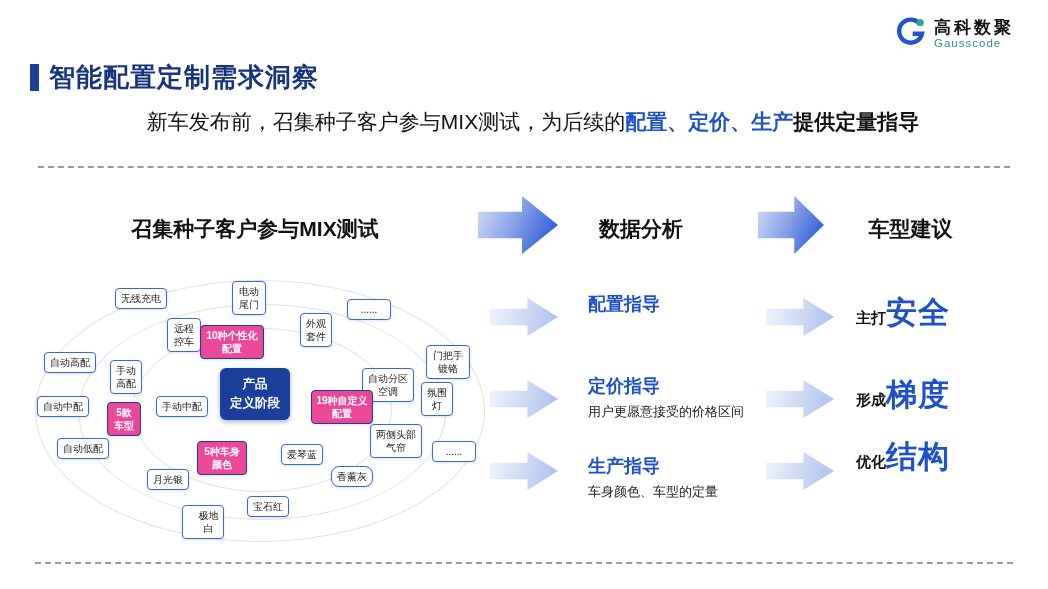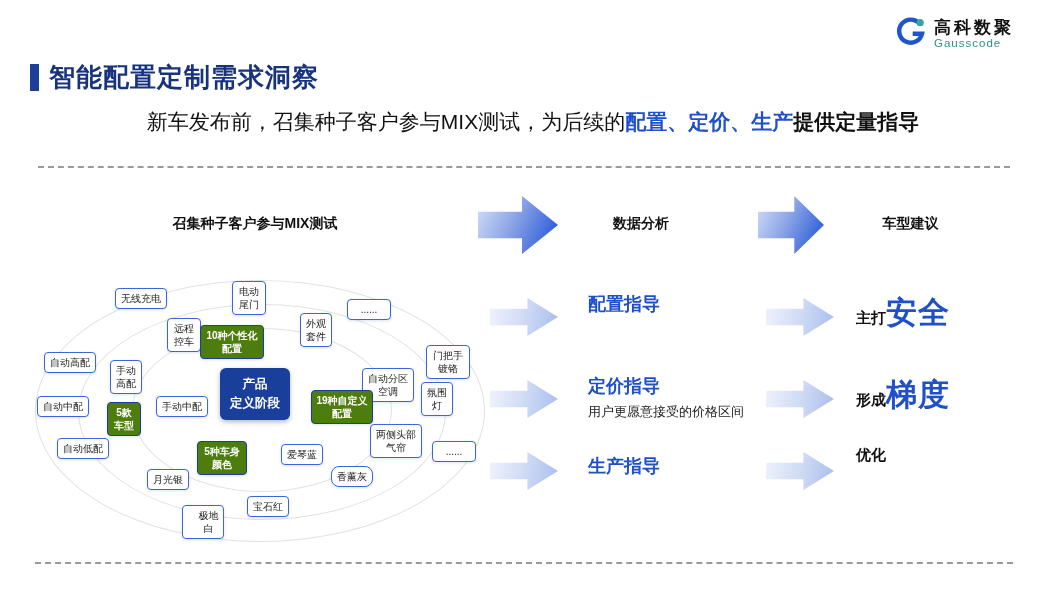--- a/index.html
+++ b/index.html
@@ -23,21 +23,21 @@
   
   .subtitle { left:0; top:108px; width:100%; text-align:center; font-size:21px; color:#111;padding-left:18px; }
   .subtitle .hl { font-weight:bold; color:#2050c8; }
   .subtitle .tail { font-weight:bold; color:#111; }
 
   .dashed-line { border-top:2px dashed #9a9a9a; height:0; }
   .dash-top { left:38px; right:38px; top:166px; }
   .dash-bottom { left:35px; right:35px; top:562px; }
 
   
-  .flow-header { font-size:14px; font-weight:bold; color:#111; text-align:center; }
+  .flow-header { font-size:21px; font-weight:bold; color:#111; text-align:center; }
 
   .big-arrow {
     width:80px; height:58px;
     background:linear-gradient(115deg,#d6e0f7 0%,#8aa3e6 45%,#2b5cd9 90%);
     clip-path:polygon(0 27%,55% 27%,55% 0,100% 50%,55% 100%,55% 73%,0 73%);
   }
   .small-arrow {
     width:68px; height:38px;
     background:linear-gradient(100deg,#eff3fc 0%,#ccd8f4 55%,#a9bdec 100%);
     clip-path:polygon(0 28%,55% 28%,55% 0,100% 50%,55% 100%,55% 72%,0 72%);
@@ -49,21 +49,21 @@
   .ellipse.e-outer { left:5px; top:12px; width:450px; height:262px; }
   .ellipse.e-mid   { left:48px; top:36px; width:368px; height:216px; }
   .ellipse.e-inner { left:102px; top:60px; width:260px; height:164px; }
 
   .node {
     position:absolute; background:#fff; border:1px solid #3b66d6; border-radius:4px;
     color:#222; font-size:10px; line-height:1.3; text-align:center;
     padding:3px 4px; word-break:break-all;
     box-shadow:0 1px 3px rgba(30,60,150,0.15);
   }
-  .node.blue { background:#4d7c0f; border-color:#1a3f9b; color:#fff; font-weight:bold; }
+  .node.blue { background:#ec4899; border-color:#1a3f9b; color:#fff; font-weight:bold; }
   .node.center-node {
     background:#1a3f9b; border:none; border-radius:6px; color:#fff;
     font-size:12.5px; font-weight:bold; line-height:1.5; padding:7px 0; width:70px;
     box-shadow:0 2px 5px rgba(20,45,120,0.35);
   }
 
   
   .analysis-row { left:588px; width:210px; }
   .analysis-title { font-size:18px; font-weight:bold; color:#2050c8; margin-bottom:5px; }
   .analysis-desc { font-size:13px; color:#222; }
@@ -151,31 +151,33 @@
 
   <div class="abs analysis-row" style="top:292px;">
     <div class="analysis-title">配置指导</div>
   </div>
   <div class="abs analysis-row" style="top:374px;">
     <div class="analysis-title">定价指导</div>
     <div class="analysis-desc">用户更愿意接受的价格区间</div>
   </div>
   <div class="abs analysis-row" style="top:454px;">
     <div class="analysis-title">生产指导</div>
+    <div class="analysis-desc">车身颜色、车型的定量</div>
   </div>
 
   <div class="abs small-arrow" style="left:766px; top:298px;"></div>
   <div class="abs small-arrow" style="left:766px; top:380px;"></div>
   <div class="abs small-arrow" style="left:766px; top:452px;"></div>
 
   <div class="abs suggestion-row" style="top:292px;">
     <span class="sug-prefix">主打</span>
     <span class="sug-keyword">安全</span>
   </div>
   <div class="abs suggestion-row" style="top:374px;">
     <span class="sug-prefix">形成</span>
     <span class="sug-keyword">梯度</span>
   </div>
-  <div class="abs suggestion-row" style="top:446px;text-align:center;">
+  <div class="abs suggestion-row" style="top:436px;text-align:center;">
     <span class="sug-prefix">优化</span>
+    <span class="sug-keyword">结构</span>
   </div>
 
 </div>
 
 </body></html>

